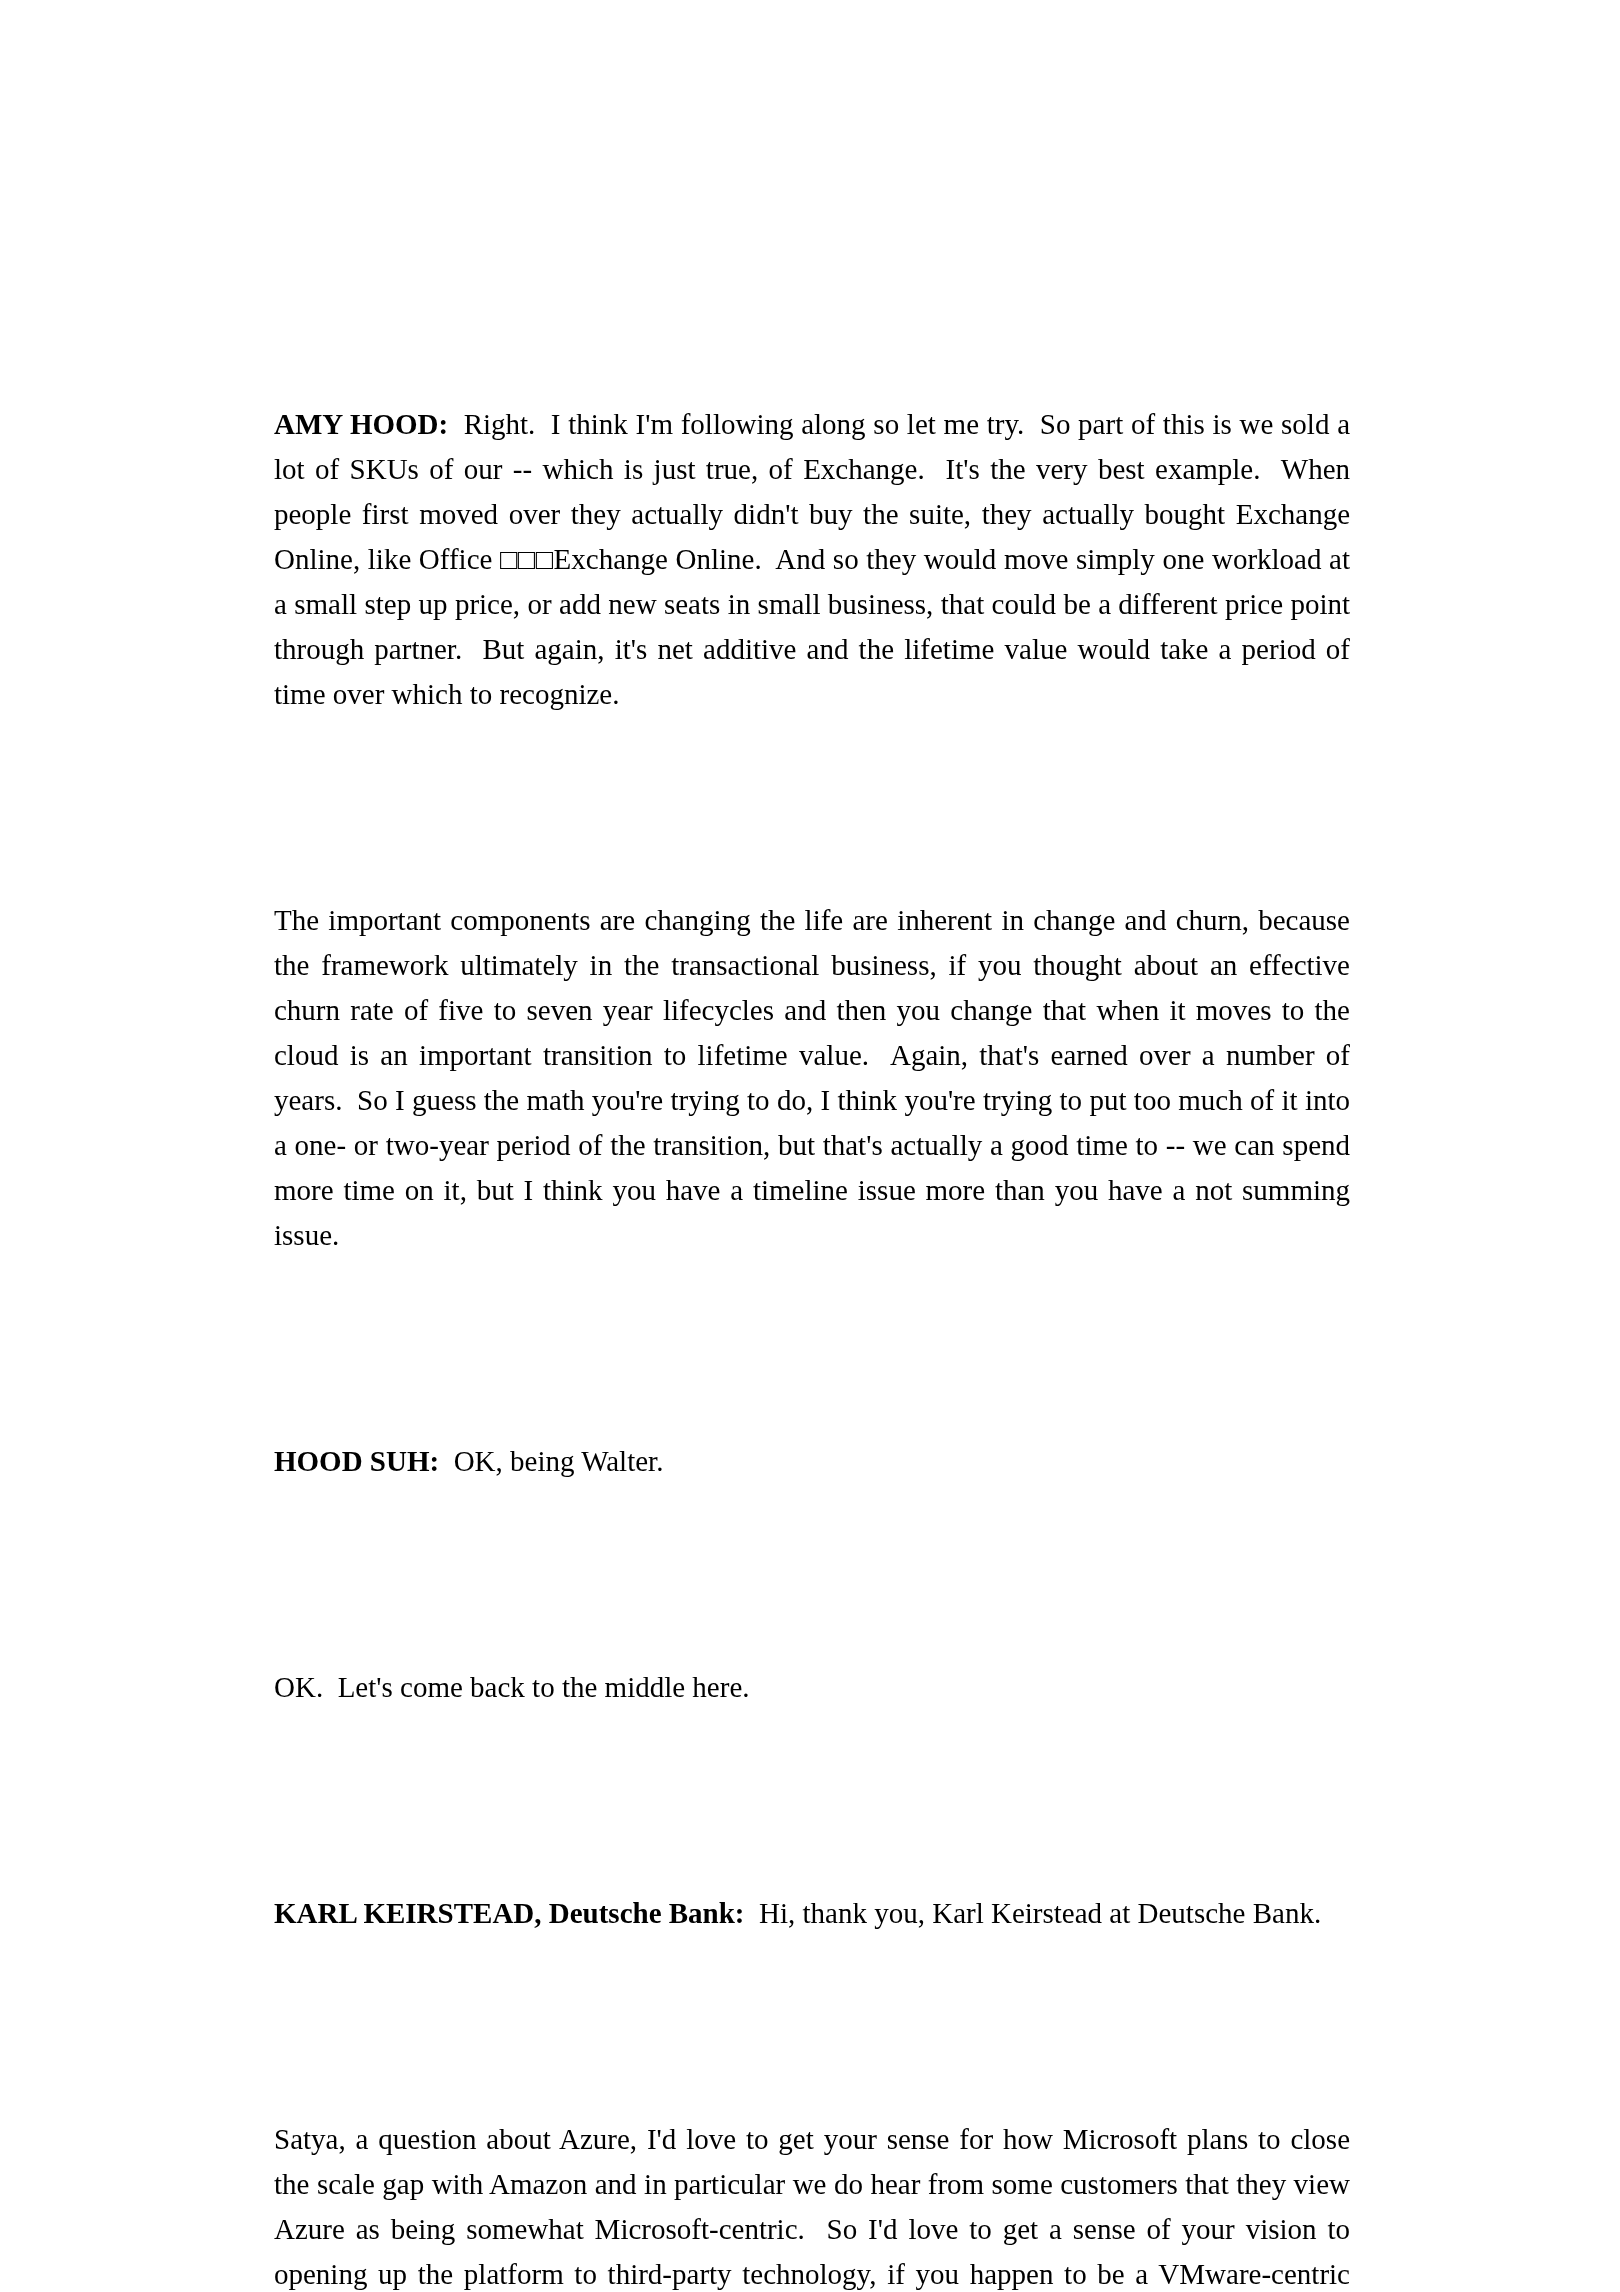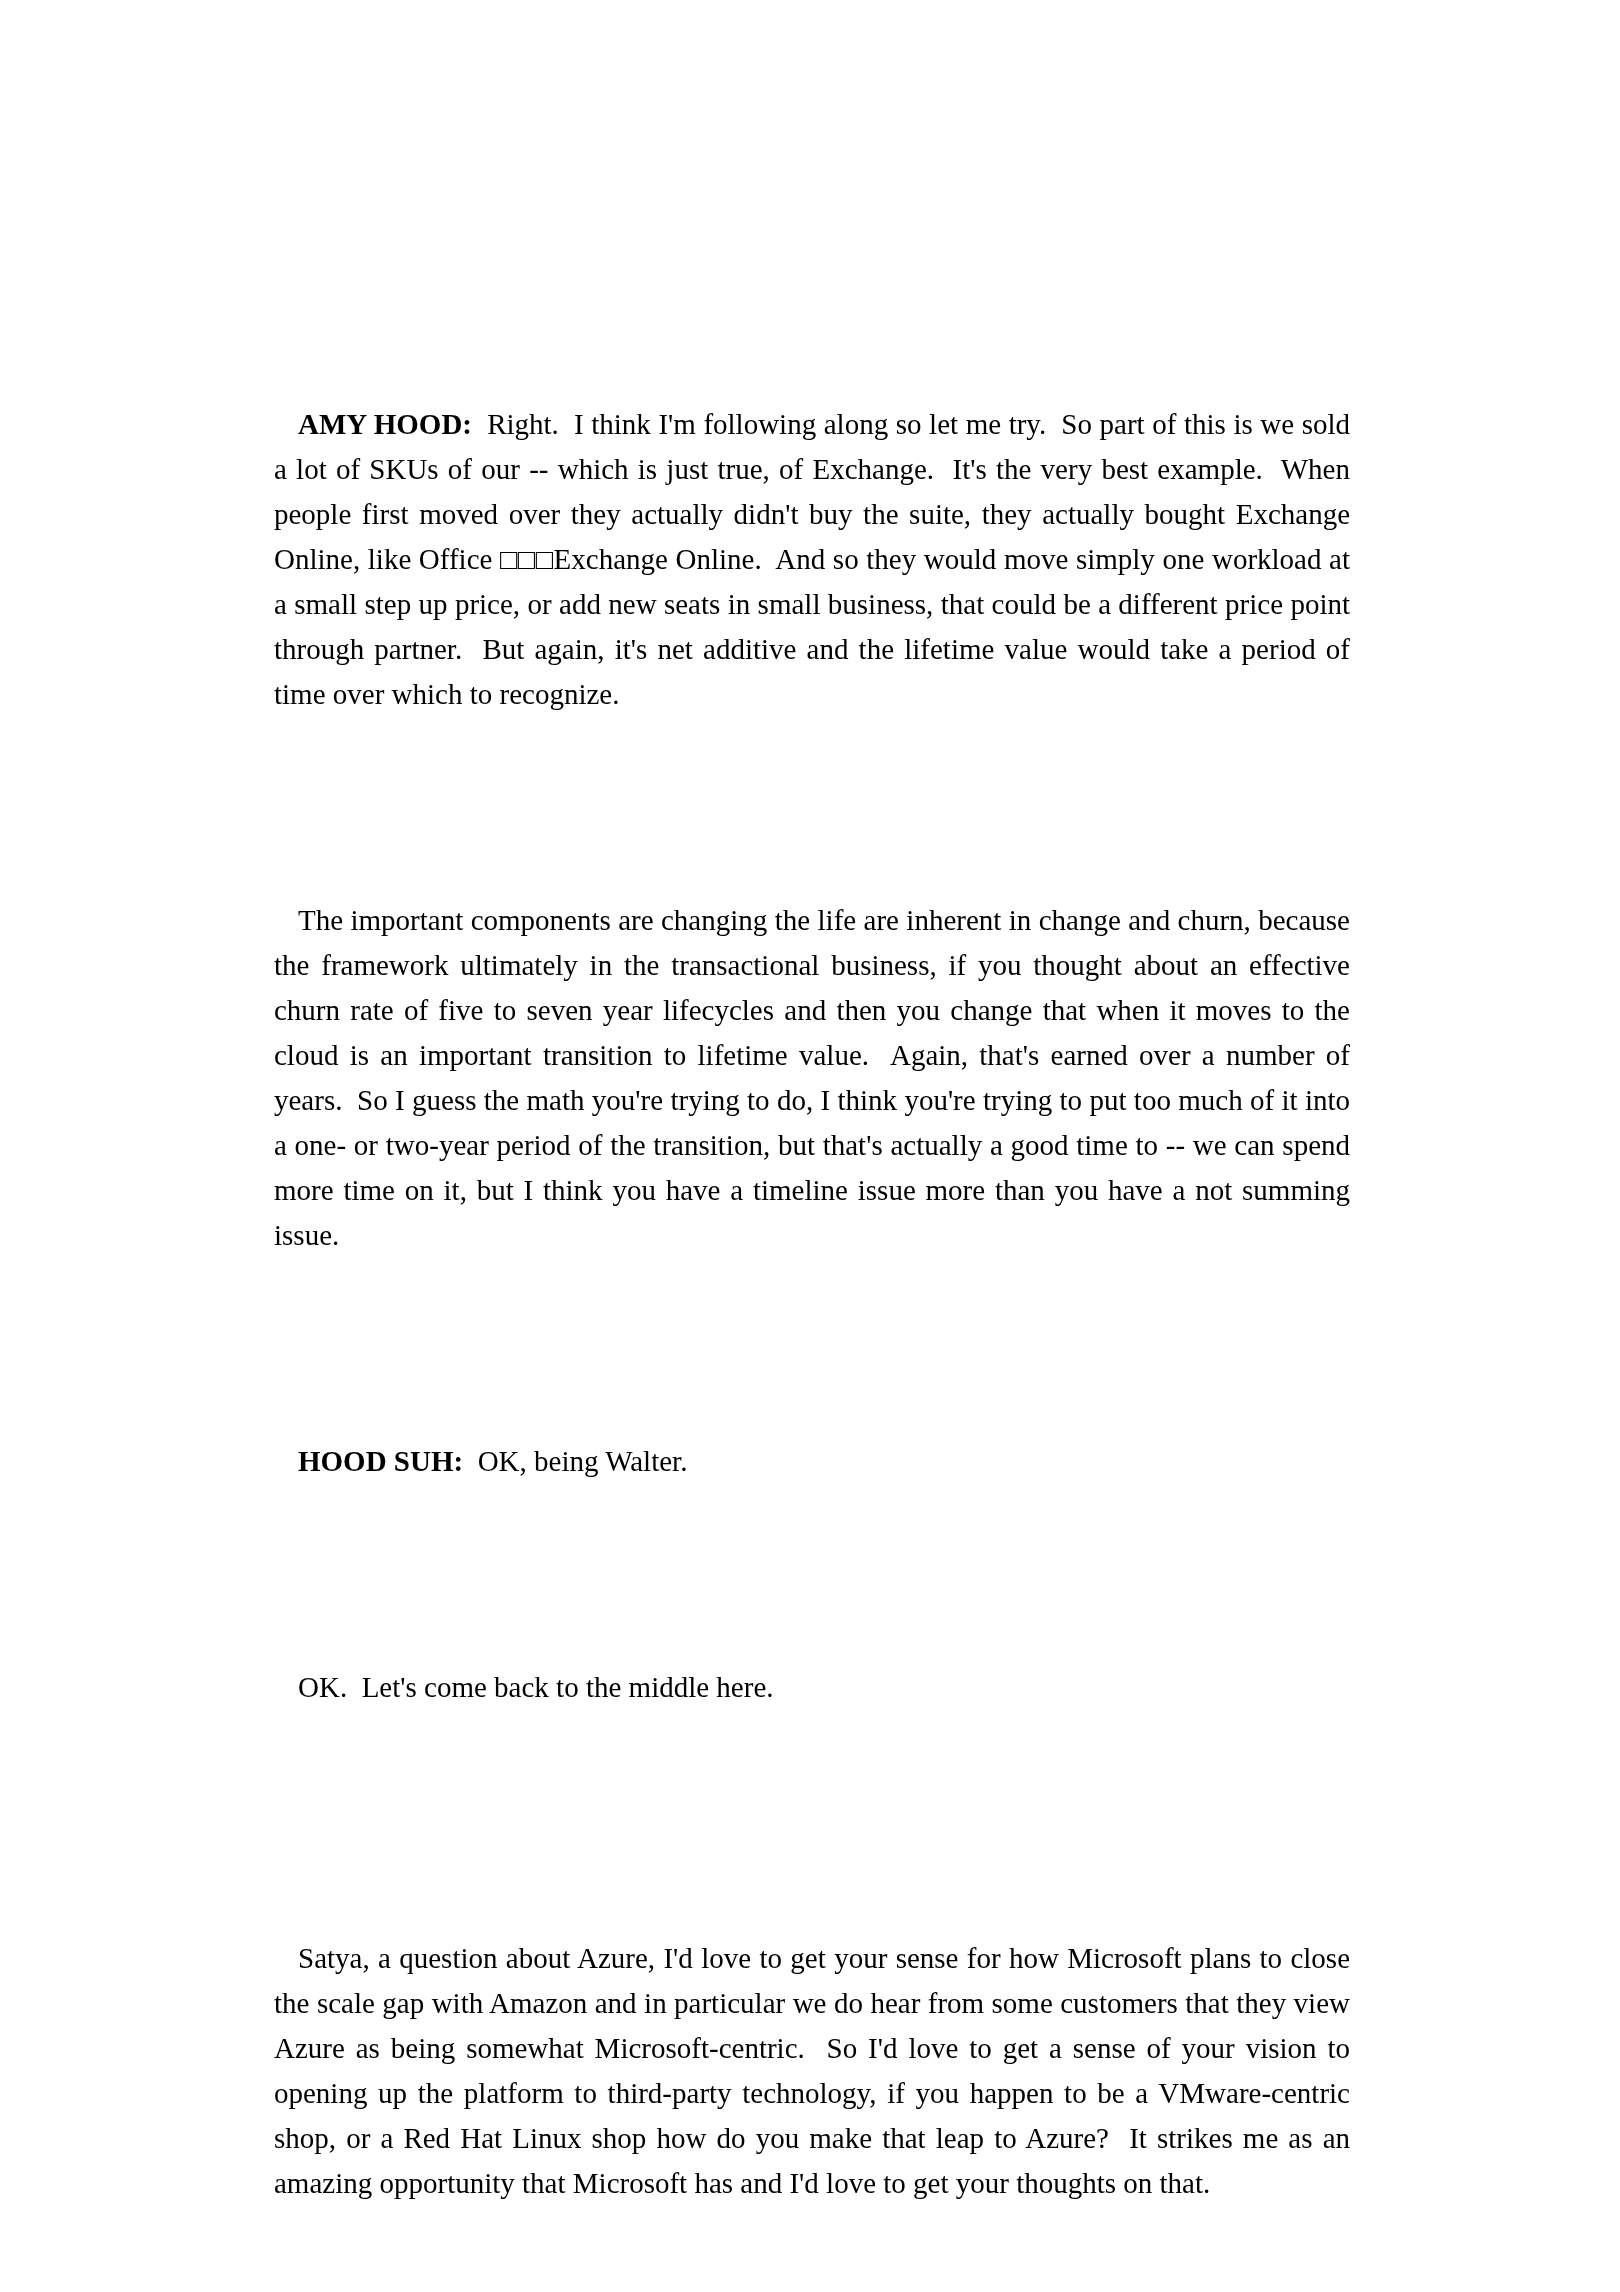--- a/index.html
+++ b/index.html
@@ -27,37 +27,37 @@
     white-space: pre-wrap;
   }
   .para {
     margin: 0 0 46px 0;
   }
   .para:last-child {
     margin-bottom: 0;
   }
   .speaker {
     font-weight: bold;
-    margin-left: 24px;
   }
 </style>
 </head>
 <body>
 
 <div class="page">
   <div class="content">
 
     <p class="para"><b class="speaker">AMY HOOD:</b><span>  Right.  I think I'm following along so let me try.  So part of this is we sold a lot of SKUs of our -- which is just true, of Exchange.  It's the very best example.  When people first moved over they actually didn't buy the suite, they actually bought Exchange Online, like Office □□□Exchange Online.  And so they would move simply one workload at a small step up price, or add new seats in small business, that could be a different price point through partner.  But again, it's net additive and the lifetime value would take a period of time over which to recognize.</span></p>
 
     <p class="para"><b class="speaker"></b><span>The important components are changing the life are inherent in change and churn, because the framework ultimately in the transactional business, if you thought about an effective churn rate of five to seven year lifecycles and then you change that when it moves to the cloud is an important transition to lifetime value.  Again, that's earned over a number of years.  So I guess the math you're trying to do, I think you're trying to put too much of it into a one- or two-year period of the transition, but that's actually a good time to -- we can spend more time on it, but I think you have a timeline issue more than you have a not summing issue.</span></p>
 
     <p class="para"><b class="speaker">HOOD SUH:</b><span>  OK, being Walter.</span></p>
 
     <p class="para"><b class="speaker"></b><span>OK.  Let's come back to the middle here.</span></p>
 
+    <p class="para"><b class="speaker">KARL KEIRSTEAD, Deutsche Bank:</b><span>  Hi, thank you, Karl Keirstead at Deutsche Bank.</span></p>
 
     <p class="para"><b class="speaker"></b><span>Satya, a question about Azure, I'd love to get your sense for how Microsoft plans to close the scale gap with Amazon and in particular we do hear from some customers that they view Azure as being somewhat Microsoft-centric.  So I'd love to get a sense of your vision to opening up the platform to third-party technology, if you happen to be a VMware-centric shop, or a Red Hat Linux shop how do you make that leap to Azure?  It strikes me as an amazing opportunity that Microsoft has and I'd love to get your thoughts on that.</span></p>
 
     
 
     
 
   </div>
 </div>
 

